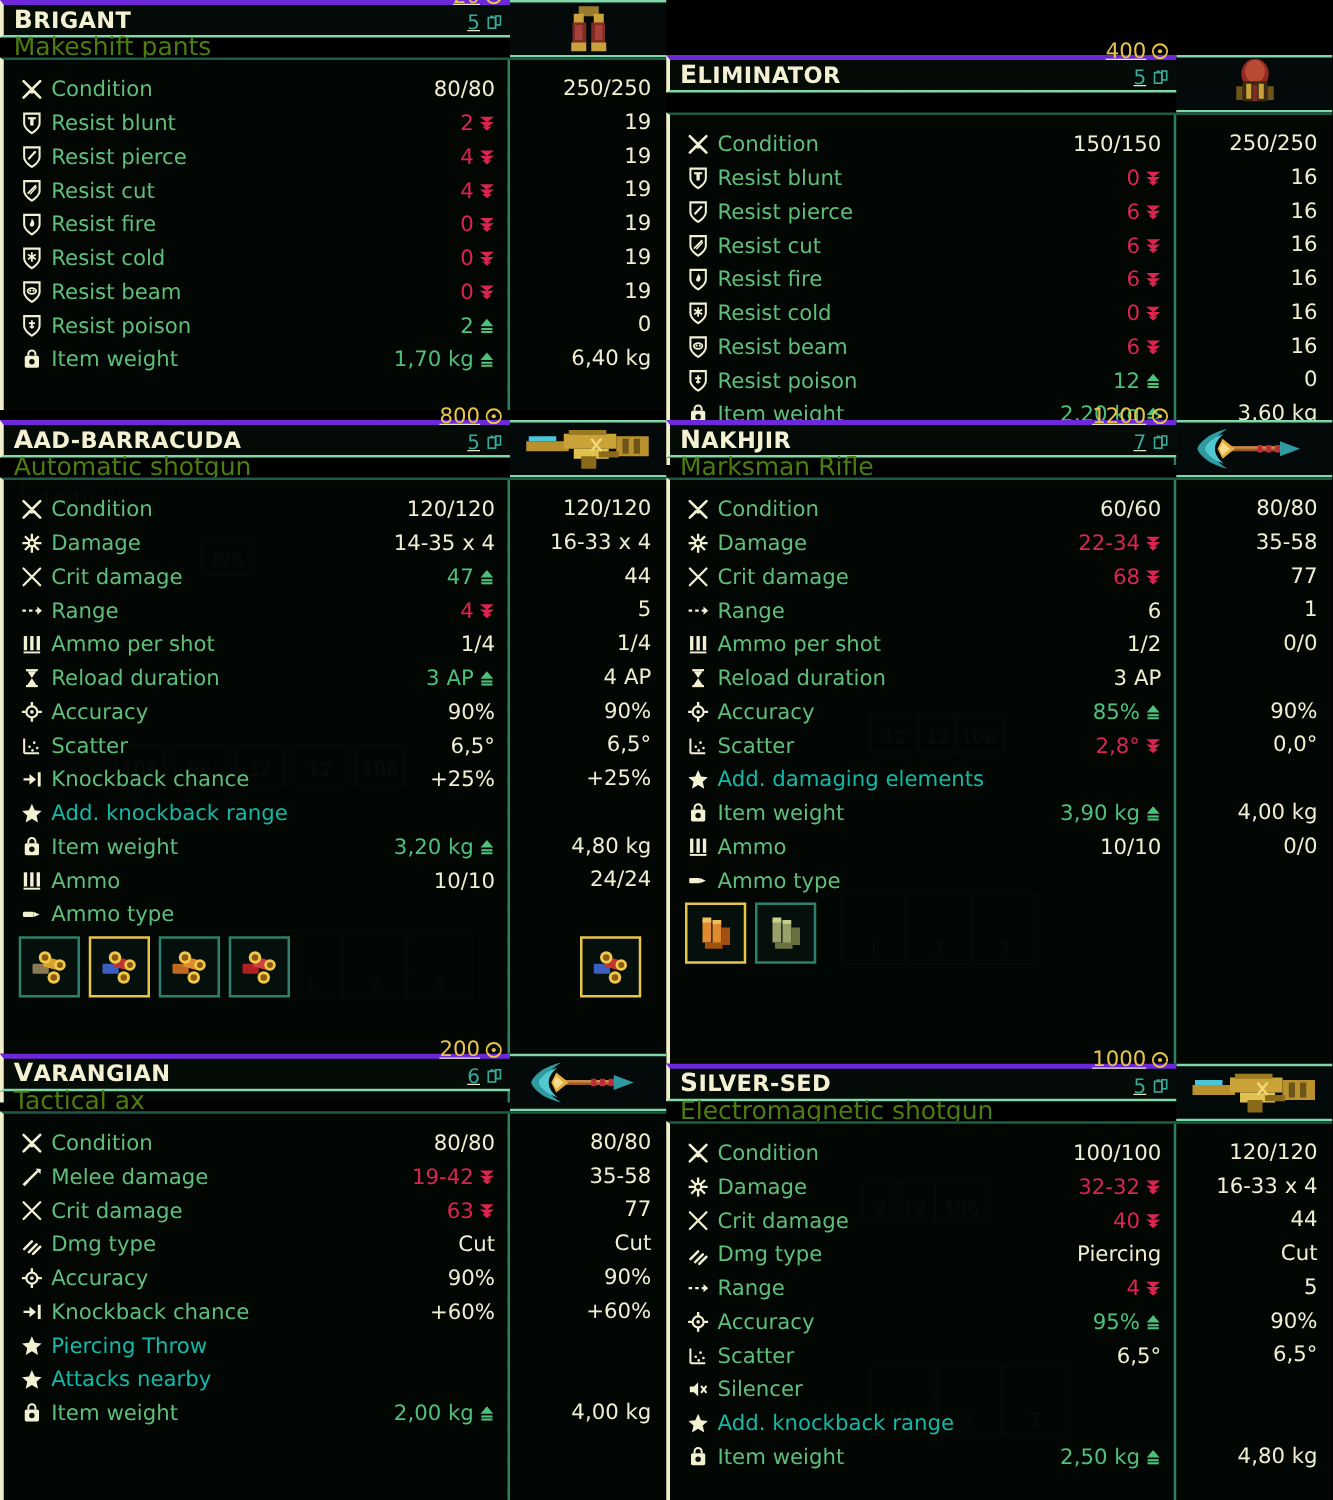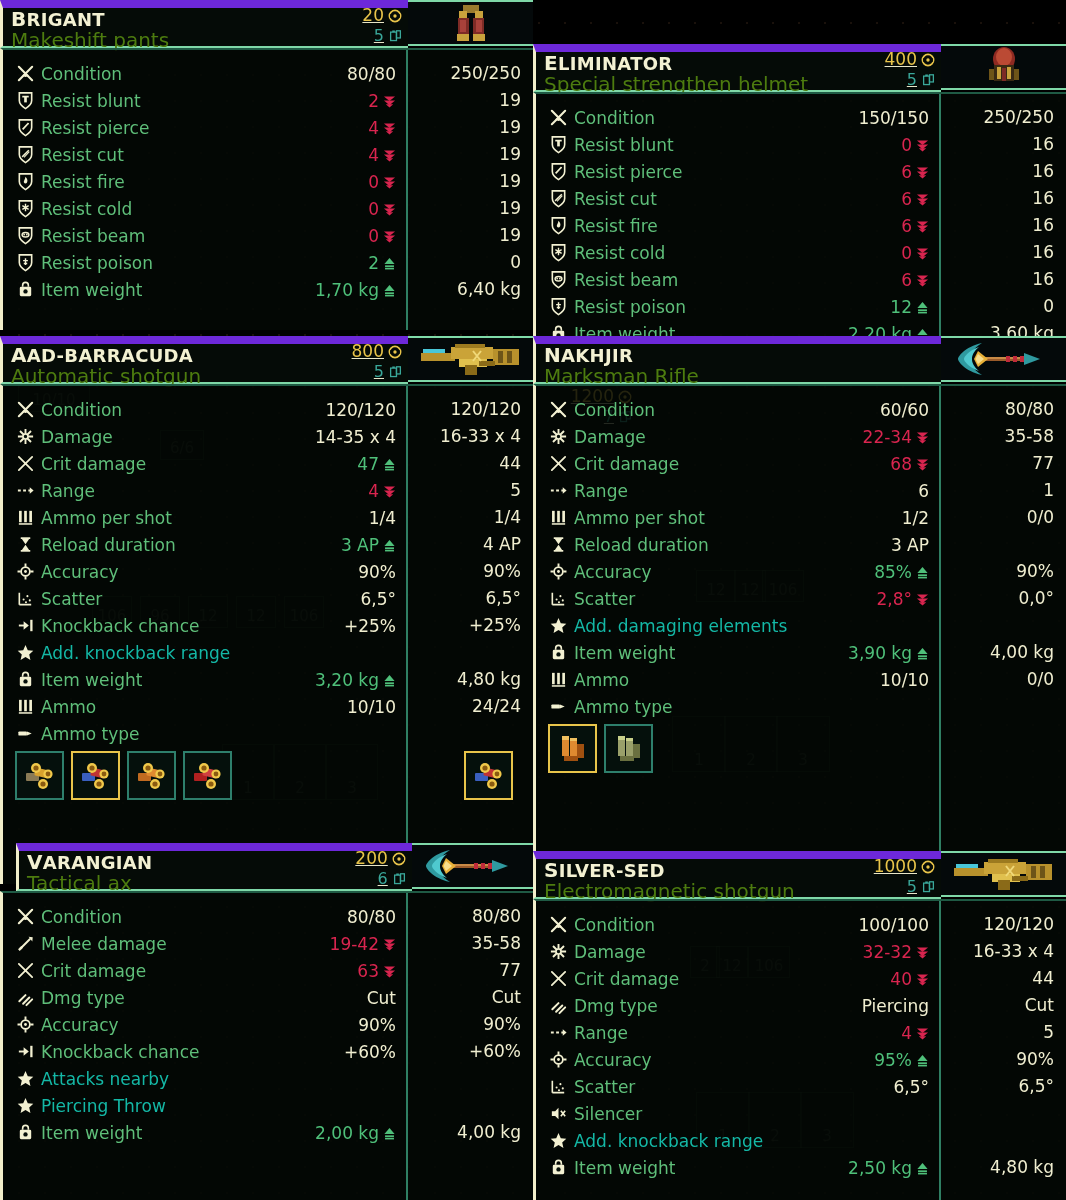--- a/index.html
+++ b/index.html
@@ -34,26 +34,27 @@
   }
 
   .screen{position:absolute;inset:0;z-index:2;}
 
   
   .panel{position:absolute;}
 
   .pheader{
     position:relative;
     display:flex;
-    height:48px;
+    height:30px;
     box-sizing:border-box;
-    border-top:8px solid #6d28d9;
+    border-top:4px solid #6d28d9;
     border-bottom:2px solid #7fd8a8;
     border-left:3px solid #f2efcb;
     background:#050b07;
+    gap:48px;
   }
   .ph-left{flex:1;padding:1px 0 0 8px;min-width:0;}
   .ph-name{
     font-size:18px;font-weight:bold;color:#f3f1d2;
     letter-spacing:.3px;line-height:21px;white-space:nowrap;
   }
   .ph-name .first{font-size:20px;}
   .ph-type{
     font-size:20px;color:#4d7c0f;line-height:20px;white-space:nowrap;
   }
@@ -338,21 +339,20 @@
           <div class="cmp-line">0</div>
           <div class="cmp-line">6,40 kg</div>
         </div>
       </div>
     </div>
     <div class="panel" style="left: 533px; top: 0px; width: 533px;">
       <div style="display: flex; width: 533px; margin-top: 44px;">
         <div class="pheader" style="width: 408px;">
           <div class="ph-left">
             <div class="ph-name"><span class="first">E</span>LIMINATOR</div>
-            <div class="ph-type">Special strengthen helmet</div>
           </div>
           <div class="ph-right">
             <div class="ph-price">400<svg class="ico-coin" viewBox="0 0 20 20" xmlns="http://www.w3.org/2000/svg">
                 <circle cx="10" cy="10" r="8" fill="none" stroke="#e8c44a" stroke-width="2.4"></circle>
                 <path d="M3 7 L9 10 L3 13 Z" fill="#050b07"></path>
                 <path d="M17 7 L11 10 L17 13 Z" fill="#050b07"></path>
                 <circle cx="10" cy="10" r="2.4" fill="#e8c44a"></circle>
               </svg></div>
             <div class="ph-slots">5<svg class="ico-pack" viewBox="0 0 20 20" xmlns="http://www.w3.org/2000/svg">
                 <rect x="2.5" y="4" width="9" height="13" fill="none" stroke="#3aa89a" stroke-width="2"></rect>
@@ -792,21 +792,21 @@
                 <circle cx="20" cy="25" r="5" fill="#f0c84a"></circle>
                 <circle cx="20" cy="25" r="2.6" fill="#8a5a10"></circle>
               </svg>
             </div>
           </div>
         </div>
       </div>
     </div>
     <div class="panel" style="left: 533px; top: 336px; width: 533px;">
       <div style="display: flex; width: 533px;">
-        <div class="pheader" style="width: 408px; flex-direction: column;">
+        <div class="pheader" style="width: 408px;">
           <div class="ph-left">
             <div class="ph-name"><span class="first">N</span>AKHJIR</div>
             <div class="ph-type">Marksman Rifle</div>
           </div>
           <div class="ph-right">
             <div class="ph-price">1200<svg class="ico-coin" viewBox="0 0 20 20" xmlns="http://www.w3.org/2000/svg">
                 <circle cx="10" cy="10" r="8" fill="none" stroke="#e8c44a" stroke-width="2.4"></circle>
                 <path d="M3 7 L9 10 L3 13 Z" fill="#050b07"></path>
                 <path d="M17 7 L11 10 L17 13 Z" fill="#050b07"></path>
                 <circle cx="10" cy="10" r="2.4" fill="#e8c44a"></circle>
@@ -1019,21 +1019,21 @@
           <div class="cmp-line">0,0°</div>
           <div class="cmp-line"></div>
           <div class="cmp-line">4,00 kg</div>
           <div class="cmp-line">0/0</div>
           <div class="cmp-line"></div>
         </div>
       </div>
     </div>
     <div class="panel" style="left: 0px; top: 843px; width: 533px;">
       <div style="display: flex; width: 533px;">
-        <div class="pheader" style="width: 408px; margin-left: 16px;">
+        <div class="pheader" style="width: 408px;">
           <div class="ph-left">
             <div class="ph-name"><span class="first">V</span>ARANGIAN</div>
             <div class="ph-type">Tactical ax</div>
           </div>
           <div class="ph-right">
             <div class="ph-price">200<svg class="ico-coin" viewBox="0 0 20 20" xmlns="http://www.w3.org/2000/svg">
                 <circle cx="10" cy="10" r="8" fill="none" stroke="#e8c44a" stroke-width="2.4"></circle>
                 <path d="M3 7 L9 10 L3 13 Z" fill="#050b07"></path>
                 <path d="M17 7 L11 10 L17 13 Z" fill="#050b07"></path>
                 <circle cx="10" cy="10" r="2.4" fill="#e8c44a"></circle>
@@ -1131,30 +1131,30 @@
             </span>
             <span class="lbl">Knockback chance</span>
             <span class="val"><span>+60%</span></span>
           </div>
           <div class="row perk">
             <span class="ic">
               <svg width="19" height="19" viewBox="0 0 20 20" xmlns="http://www.w3.org/2000/svg">
                 <path d="M10 2.2 L12.4 7.6 L18.2 8.2 L13.9 12 L15.2 17.8 L10 14.7 L4.8 17.8 L6.1 12 L1.8 8.2 L7.6 7.6 Z" fill="#f3f1d2"></path>
               </svg>
             </span>
+            <span class="lbl">Piercing Throw</span>
+            <span class="val"><span></span></span>
+          </div>
+          <div class="row perk">
+            <span class="ic">
+              <svg width="19" height="19" viewBox="0 0 20 20" xmlns="http://www.w3.org/2000/svg">
+                <path d="M10 2.2 L12.4 7.6 L18.2 8.2 L13.9 12 L15.2 17.8 L10 14.7 L4.8 17.8 L6.1 12 L1.8 8.2 L7.6 7.6 Z" fill="#f3f1d2"></path>
+              </svg>
+            </span>
             <span class="lbl">Attacks nearby</span>
-            <span class="val"><span></span></span>
-          </div>
-          <div class="row perk">
-            <span class="ic">
-              <svg width="19" height="19" viewBox="0 0 20 20" xmlns="http://www.w3.org/2000/svg">
-                <path d="M10 2.2 L12.4 7.6 L18.2 8.2 L13.9 12 L15.2 17.8 L10 14.7 L4.8 17.8 L6.1 12 L1.8 8.2 L7.6 7.6 Z" fill="#f3f1d2"></path>
-              </svg>
-            </span>
-            <span class="lbl">Piercing Throw</span>
             <span class="val"><span></span></span>
           </div>
           <div class="row">
             <span class="ic">
               <svg width="19" height="19" viewBox="0 0 20 20" xmlns="http://www.w3.org/2000/svg">
                 <path d="M7 7 V5.5 A3 3 0 0 1 13 5.5 V7" fill="none" stroke="#f3f1d2" stroke-width="1.7"></path>
                 <rect x="4" y="7" width="12" height="10" rx="1.4" fill="#f3f1d2"></rect>
                 <circle cx="10" cy="12" r="2.3" fill="#07100a"></circle>
               </svg>
             </span>

